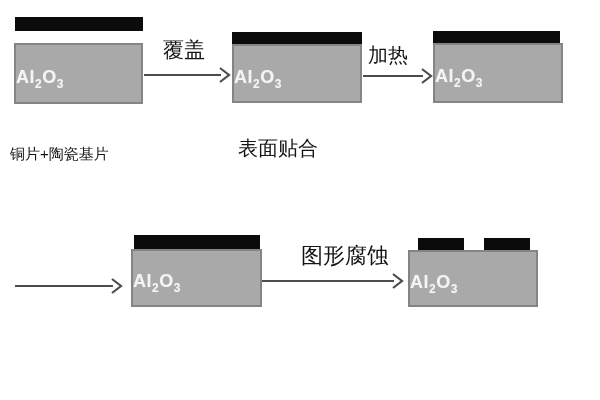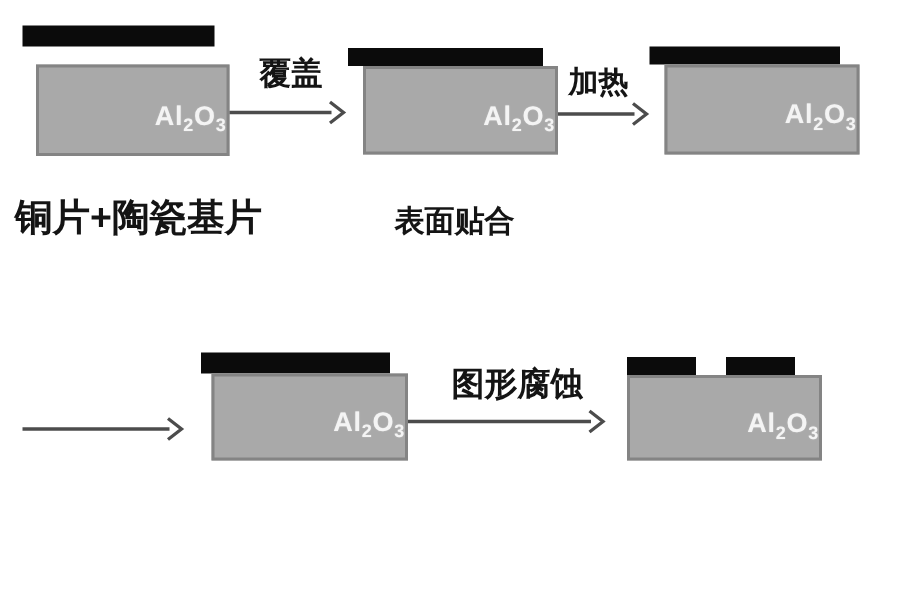--- a/index.html
+++ b/index.html
@@ -18,48 +18,46 @@
     position: absolute;
     background: var(--copper, #0b0b0b);
   }
 
   .ceramic {
     position: absolute;
     background: var(--ceramic, #a9a9a9);
     border: 2px solid var(--ceramic_border, #848484);
     display: flex;
     align-items: center;
-    justify-content: flex-end;
-    margin-left: 10px;
+    justify-content: flex-start;
   }
 
   .formula {
     color: var(--formula_text, #f4f4f4);
     font-weight: bold;
     font-size: 18px;
     letter-spacing: 0.5px;
     transform: translateY(5px);
     text-shadow: 0 0 1px rgba(255,255,255,0.4);
   }
   .formula sub { font-size: 12px; font-weight: bold; }
 
   .caption, .alabel {
     position: absolute;
-    font-weight: bold;
+    font-weight: normal;
     color: var(--label_text, #141414);
-    text-align: center;
     white-space: nowrap;
     font-size: 20px;
     line-height: 1.15;
   }
 
   
   .s1-bar   { left: 15px;  top: 17px;  width: 128px; height: 14px; }
   .s1-block { left: 14px;  top: 43px;  width: 129px; height: 61px; }
-  .cap-1    { left: 10px;  top: 131px; width: 138px; font-size: 25px; }
+  .cap-1    { left: 10px;  top: 145px; width: 138px; font-size: 15px; }
 
   
   .s2-bar   { left: 232px; top: 32px;  width: 130px; height: 12px; }
   .s2-block { left: 232px; top: 44px;  width: 130px; height: 59px; }
   .cap-2    { left: 238px; top: 137px; width: 130px; }
 
   
   .s3-bar   { left: 433px; top: 31px;  width: 127px; height: 12px; }
   .s3-block { left: 433px; top: 43px;  width: 130px; height: 60px; }
   .cap-3    { left: 424px; top: 148px; width: 176px; font-size: 19px; }

